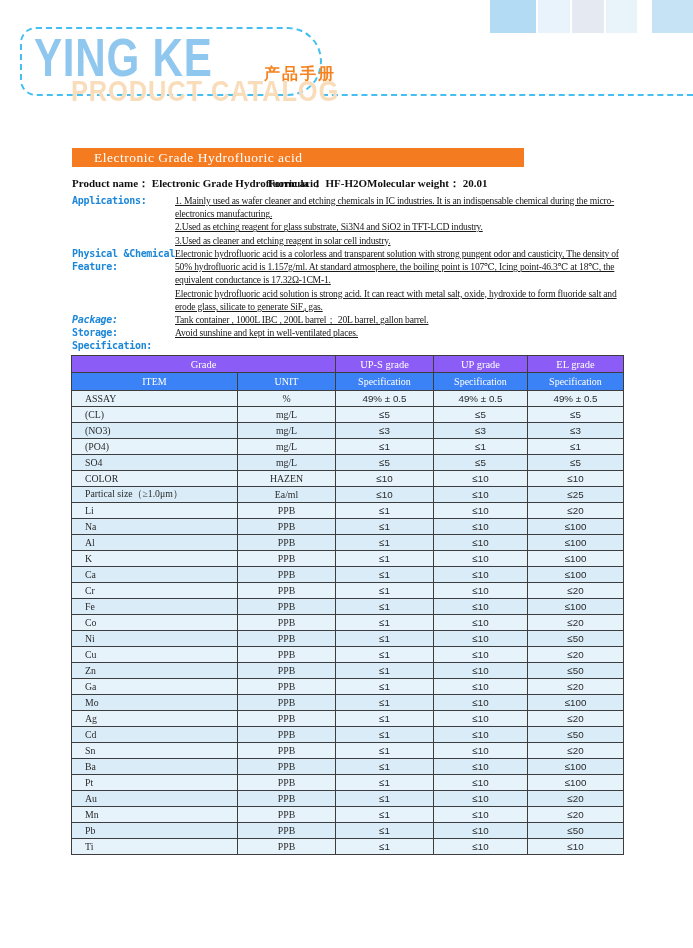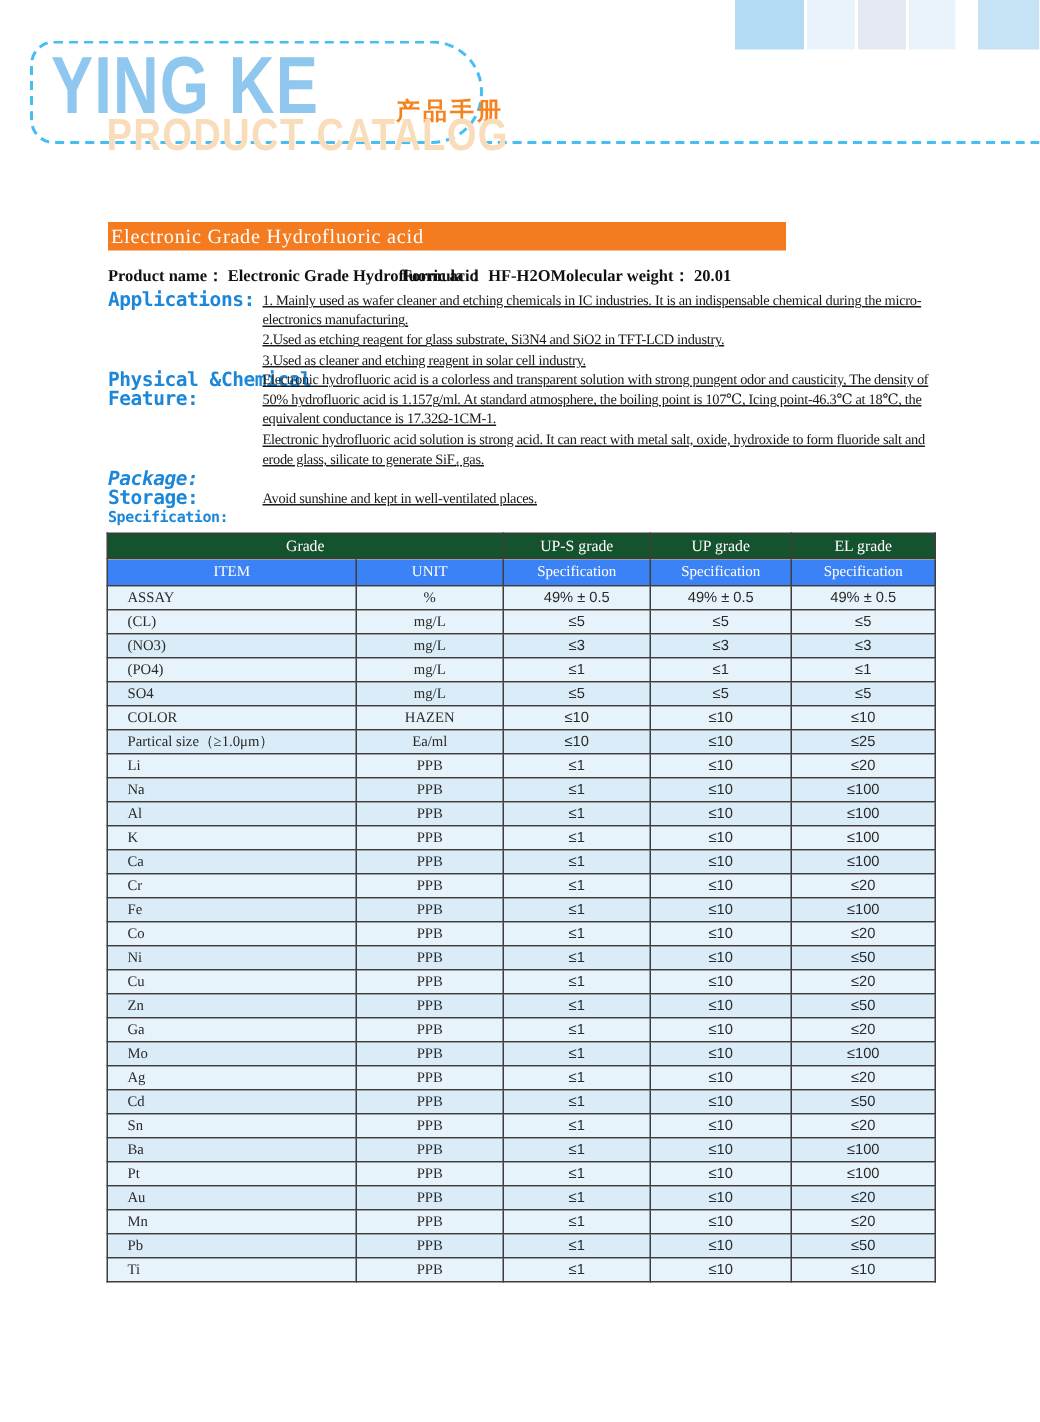--- a/index.html
+++ b/index.html
@@ -25,42 +25,42 @@
            transform:scaleX(0.78); transform-origin:left top; white-space:nowrap; }
   .brand-cn { position:absolute; left:264px; top:64px; font-size:16px; font-weight:bold;
               color:#f5821f; letter-spacing:2px; font-family:"DejaVu Sans",sans-serif; }
   .catalog { position:absolute; left:71px; top:74px; font-family:"Liberation Sans",sans-serif;
              font-weight:bold; font-size:30px; color:#f9ddbb; letter-spacing:1px;
              transform:scaleX(0.85); transform-origin:left top; white-space:nowrap; }
 
   
   .title-bar { position:absolute; left:72px; top:148px; width:452px; height:19px;
                background:#f47b20; color:#ffffff; font-size:13.5px; line-height:19px;
-               padding-left:2px; letter-spacing:0.5px; }
+               padding-left:22px; letter-spacing:0.5px; }
 
   
   .prod-line { position:absolute; top:176px; left:0; width:693px; height:14px;
                font-size:11px; font-weight:bold; color:#111; }
   .prod-line .seg1 { position:absolute; left:72px; white-space:nowrap; }
   .prod-line .seg2 { position:absolute; left:268px; white-space:nowrap; }
   .prod-line .seg3 { position:absolute; left:367px; white-space:nowrap; }
 
   
   .blue-label { position:absolute; left:72px; font-family:"DejaVu Sans Mono",monospace;
-                font-weight:bold; font-size:13px; letter-spacing:-0.3px; color:#1c87d8;
+                font-weight:bold; font-size:10px; letter-spacing:-0.3px; color:#1c87d8;
                 white-space:pre-line; line-height:13.2px; }
   .body-text { position:absolute; left:175px; font-size:9.6px; letter-spacing:-0.2px;
                color:#1a1a1a; white-space:pre-line; line-height:13.2px; width:470px;text-decoration:underline; }
 
   
   table.spec { position:absolute; left:71px; top:355px; border-collapse:collapse;
                table-layout:fixed; width:552px; }
   table.spec th, table.spec td { border:1px solid #3d3d3d; overflow:hidden;
                white-space:nowrap; }
-  tr.h1 th { background:#14532d; color:#fff; font-weight:normal; font-size:10.5px; height:17px; }
+  tr.h1 th { background:#8b5cf6; color:#fff; font-weight:normal; font-size:10.5px; height:17px; }
   tr.h2 th { background:#3b82f6; color:#fff; font-weight:normal; font-size:10px;  height:18px; }
   tr.r   td { height:16px; font-size:9.8px; color:#2a2a2a; }
   tr.r.even td { background:#e6f3fb; }
   tr.r.odd  td { background:#d9ecf8; }
   td.item { text-align:left; padding-left:13px; }
   td.unit { text-align:center; }
   td.val  { text-align:center; font-family:"Liberation Sans","DejaVu Sans",sans-serif; font-size:9.3px; }
 </style>
 </head>
 <body>
@@ -95,20 +95,21 @@
 
   <div class="blue-label" style="top:247px;">Physical &amp;Chemical
 Feature:</div>
   <div class="body-text" style="top:247px;">Electronic hydrofluoric acid is a colorless and transparent solution with strong pungent odor and causticity, The density of
 50% hydrofluoric acid is 1.157g/ml. At standard atmosphere, the boiling point is 107℃, Icing point-46.3℃ at 18℃, the
 equivalent conductance is 17.32Ω-1CM-1.
 Electronic hydrofluoric acid solution is strong acid. It can react with metal salt, oxide, hydroxide to form fluoride salt and
 erode glass, silicate to generate SiF₄ gas.</div>
 
   <div class="blue-label" style="top:313px;font-style:italic;">Package:</div>
+  <div class="body-text" style="top:313px;">Tank container ,  1000L IBC , 200L barrel； 20L barrel, gallon barrel.</div>
   <div class="blue-label" style="top:326px;">Storage:</div>
   <div class="body-text" style="top:326px;">Avoid sunshine and kept in well-ventilated places.</div>
 
   <div class="blue-label" style="top:339px; font-size:10px;">Specification:</div>
 
   <table class="spec">
     <colgroup>
       <col style="width:166px">
         <col style="width:98px">
         <col style="width:98px">

